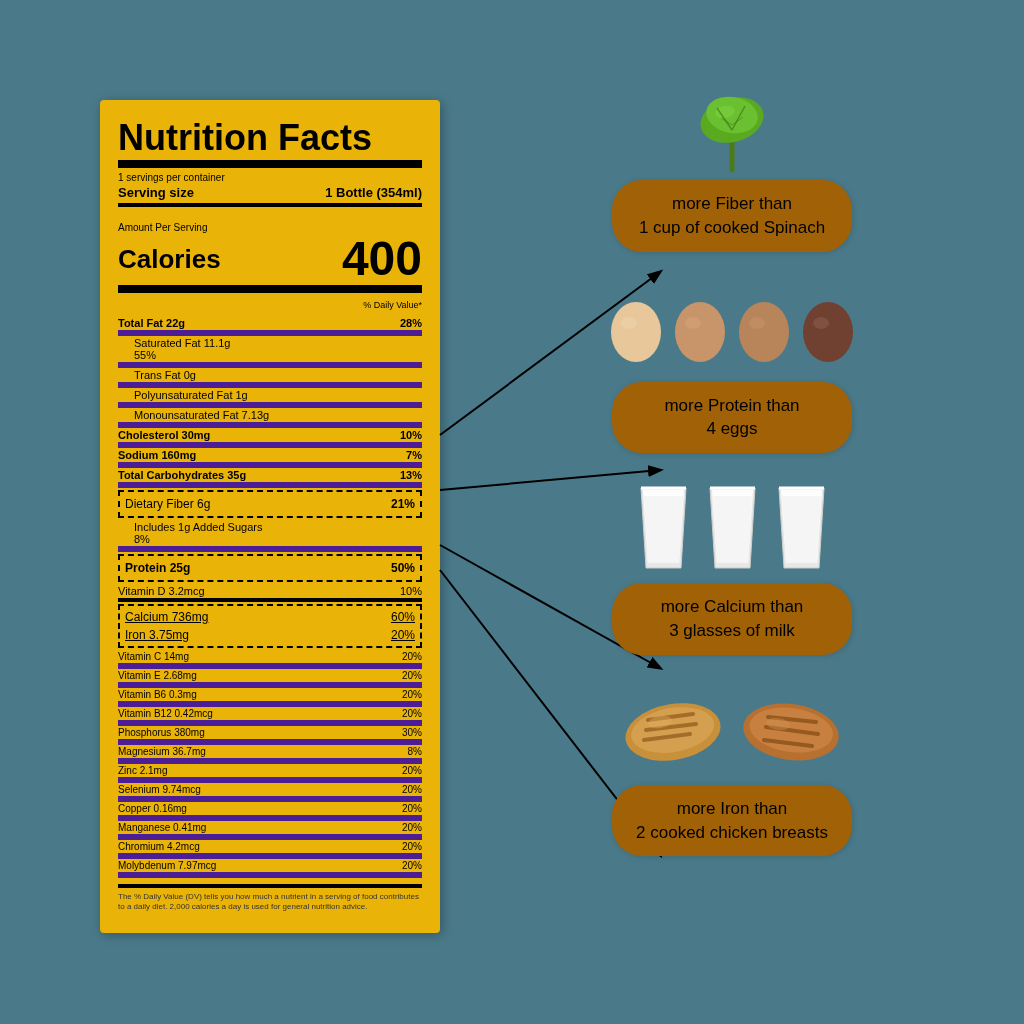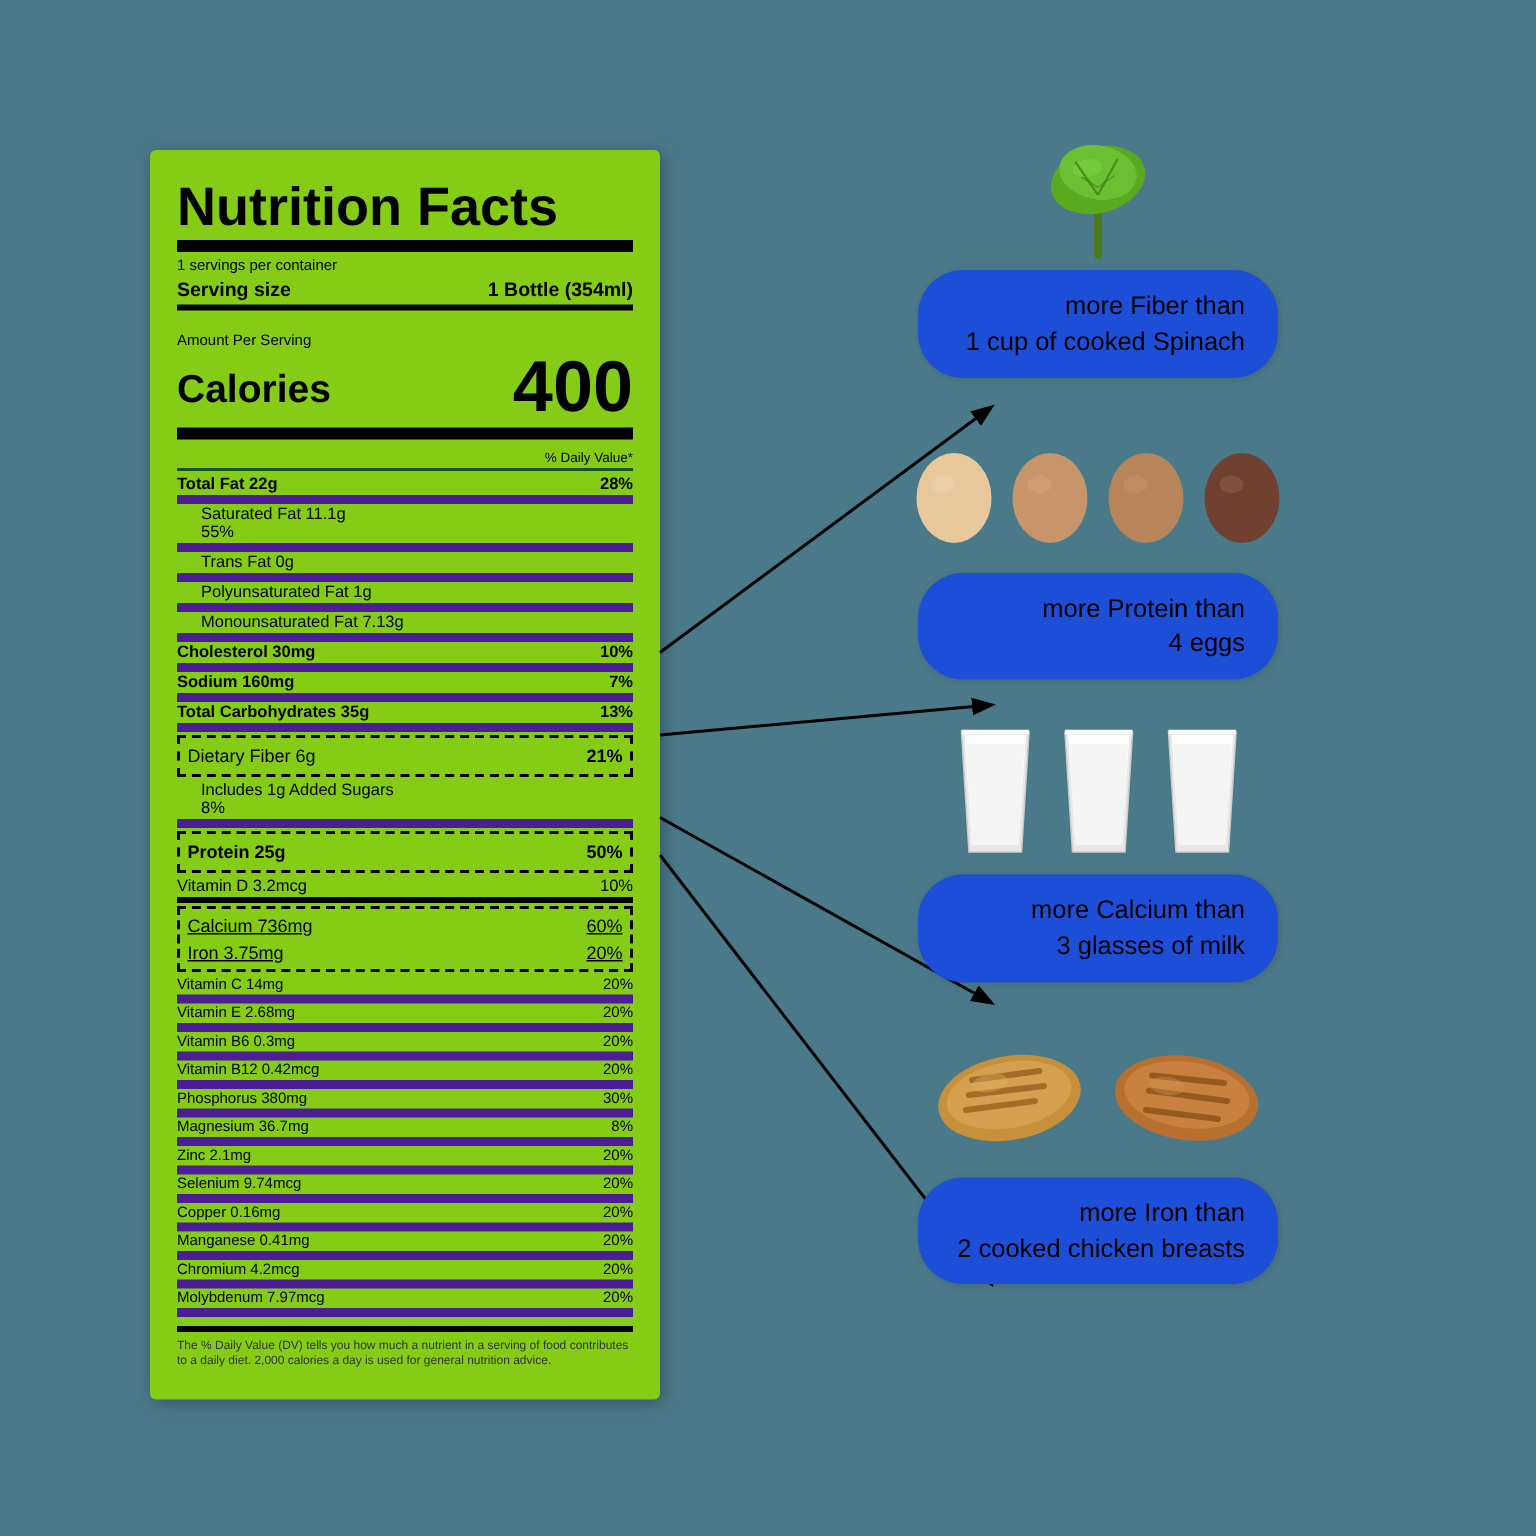--- a/index.html
+++ b/index.html
@@ -18,21 +18,21 @@
       width: 100%;
       height: 100%;
       position: relative;
       align-items: flex-start;
       padding: 60px 30px 40px 100px;
       gap: 30px;
     }
 
     
     .nutrition-panel {
-      background: #84cc16;
+      background: #eab308;
       padding: 20px 18px;
       width: 340px;
       min-height: 820px;
       border-radius: 4px;
       box-shadow: 2px 2px 12px rgba(0,0,0,0.3);
       position: relative;
       flex-shrink: 0;
       margin-top: 40px;
       font-family: Arial, sans-serif;
     }
@@ -82,21 +82,21 @@
 
     .calories-value {
       font-size: 48px;
       font-weight: 900;
       line-height: 1;
     }
 
     .daily-value-header {
       text-align: right;
       font-size: 9px;
-      border-bottom: 2px solid #14532d;
+      border-bottom: 2px solid #eab308;
       padding-bottom: 2px;
       margin-bottom: 2px;
     }
 
     .nutrient-row {
       display: flex;
       justify-content: space-between;
       font-size: 11px;
       padding: 1px 0;
       border-bottom: 6px solid #4c1d95;
@@ -168,24 +168,24 @@
       height: 130px;
       display: flex;
       align-items: center;
       justify-content: center;
       position: relative;
       margin-bottom: -10px;
       z-index: 2;
     }
 
     .comparison-label {
-      background: #1d4ed8;
+      background: #a16207;
       border-radius: 30px;
       padding: 12px 22px;
-      text-align: right;
+      text-align: center;
       font-size: 17px;
       line-height: 1.4;
       box-shadow: 1px 1px 6px rgba(0,0,0,0.15);
       min-width: 240px;
       max-width: 320px;
       z-index: 1;
     }
     .eggs-container { display: flex; gap: 2px; align-items: flex-end; }
     .milk-container { display: flex; gap: 4px; align-items: flex-end; }
     .chicken-container { display: flex; gap: 8px; align-items: center; }

